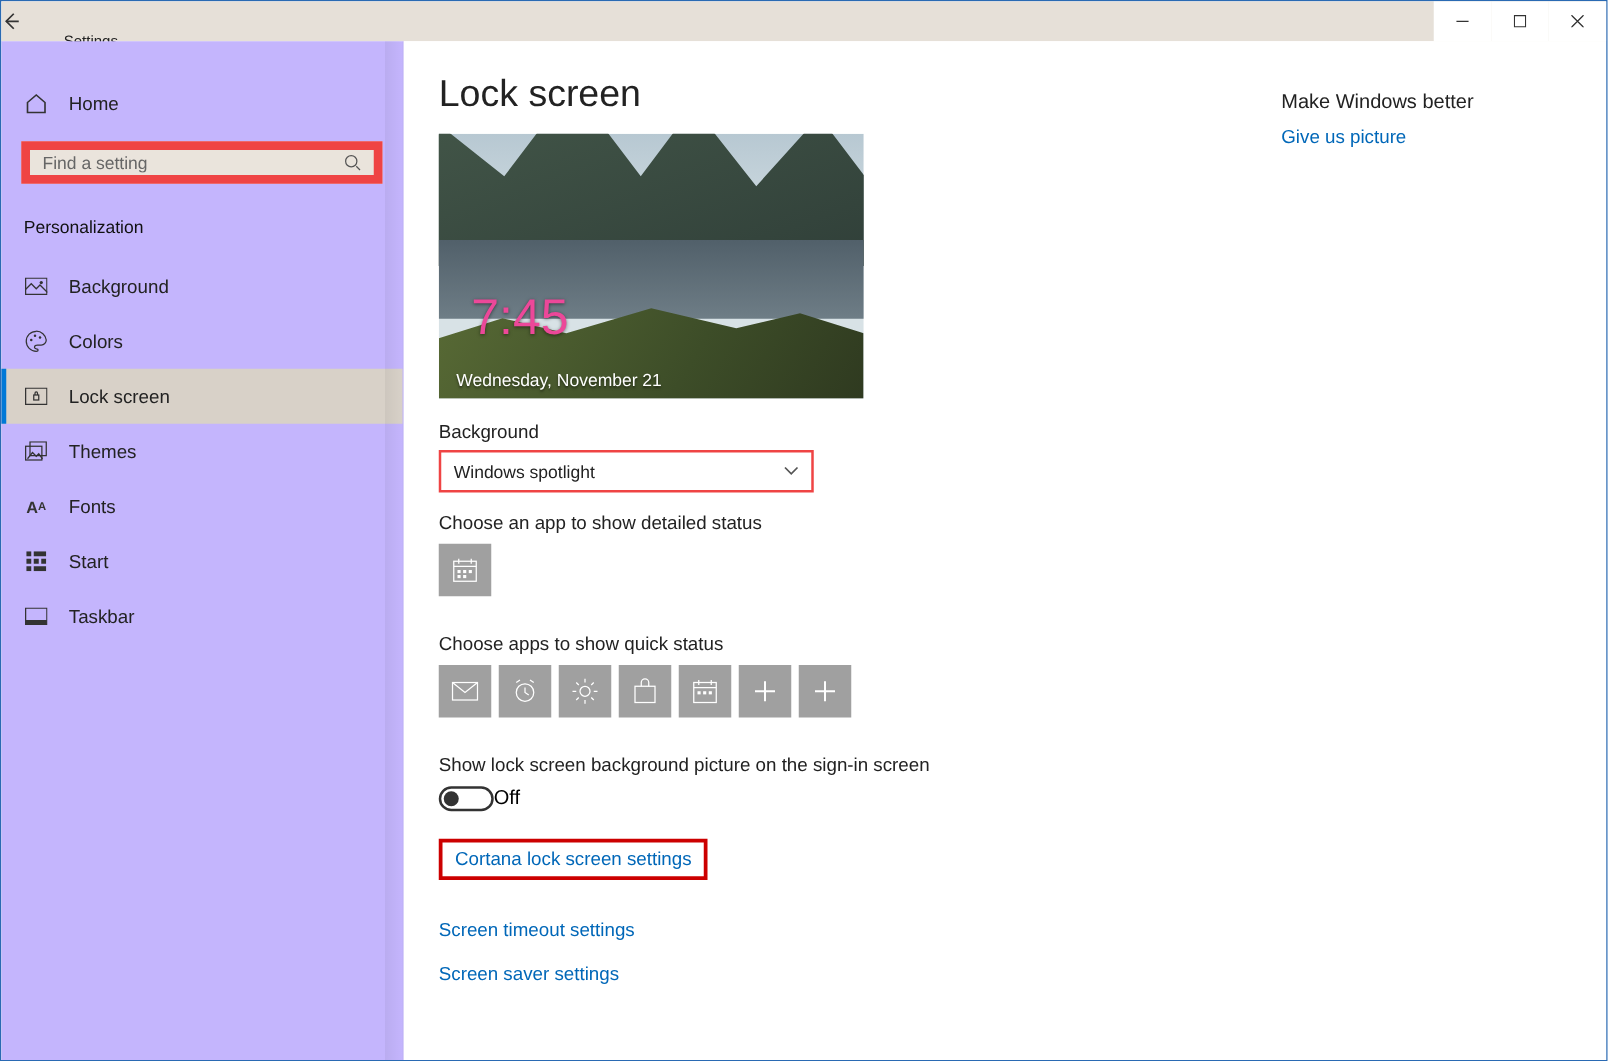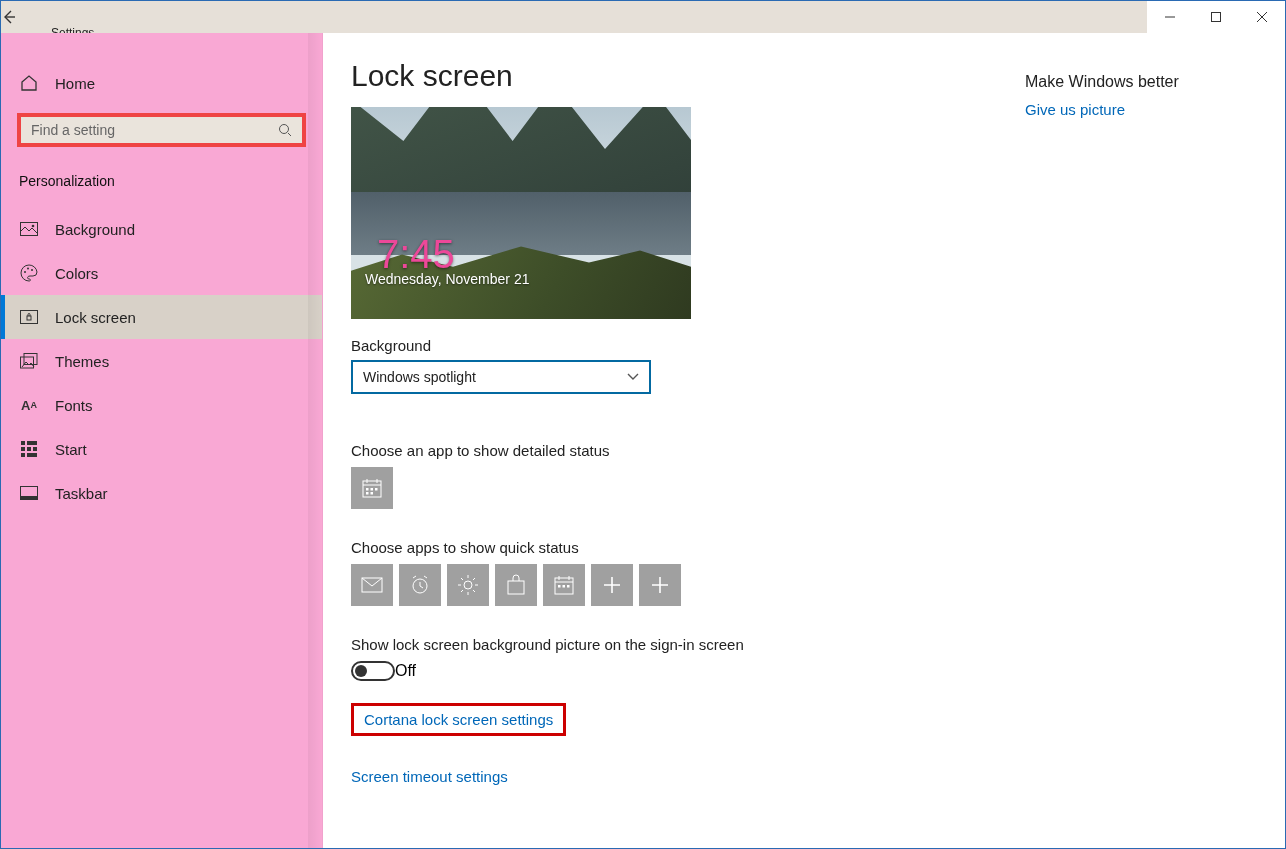--- a/index.html
+++ b/index.html
@@ -3,42 +3,42 @@
 <meta charset="utf-8">
 <style>
 * { margin: 0; padding: 0; box-sizing: border-box; font-family: "Segoe UI", Arial, sans-serif; }
 body { width: 1286px; height: 849px; overflow: hidden; background: #fff; border: 1px solid #2a6ab3; }
 .titlebar { height: 32px; display: flex; align-items: center; background: #e6e0d8; }
 .titlebar .back { width: 44px; text-align: center; font-size: 16px; color: #333; cursor: pointer; }
 .titlebar .title { font-size: 12px; color: #222; padding-left: 6px; margin-top: 32px; }
 .titlebar .spacer { flex: 1; }
 .titlebar .ctrl { width: 46px; height: 32px; display: flex; align-items: center; justify-content: center; color: #333; cursor: pointer; background: #fff; }
 .main { display: flex; height: calc(849px - 34px); }
-.sidebar { width: 322px; background: #f9a8d4; padding-top: 28px; border-right: 1px solid rgba(0,0,0,0.03); position: relative; }
+.sidebar { width: 322px; background: #c4b5fd; padding-top: 28px; border-right: 1px solid rgba(0,0,0,0.03); position: relative; }
 .sidebar::after{content:"";position:absolute;top:0;right:0;bottom:0;width:14px;background:linear-gradient(to right, rgba(0,0,0,0.05), rgba(0,0,0,0));pointer-events:none;}
 .nav-row { display: flex; align-items: center; height: 44px; padding-left: 18px; gap: 16px; color: #222; font-size: 15px; cursor: pointer; }
 .nav-row .ico { width: 20px; height: 20px; display: flex; align-items: center; justify-content: center; font-size: 15px; color: #333; }
 .nav-row.selected { background: #d8d1c8; position: relative; }
 .nav-row.selected::before { content: ""; position: absolute; left: 0; top: 0; bottom: 0; width: 4px; background: #0078d7; }
-.searchbox { margin: 8px 16px 18px 16px; height: 34px; border: 4px solid #ef4444; background: #eae4dc; display: flex; align-items: center; padding: 0 10px; color: #666; }
+.searchbox { margin: 8px 16px 18px 16px; height: 34px; border: 7px solid #ef4444; background: #eae4dc; display: flex; align-items: center; padding: 0 10px; color: #666; }
 .searchbox input { flex:1; border:none; background:transparent; outline:none; font-size:14px; color:#333; }
 .searchbox input::placeholder { color:#666; }
 .searchbox .sicon { color:#555; font-size:14px; }
 .section-title { font-size: 14px; font-weight: 400; padding: 8px 18px 18px 18px; color: #111; }
 .content { flex: 1; padding: 26px 28px; overflow: auto; position: relative; background:#fff;}
 .page-title { font-size: 30px; font-weight: 350; color: #222; margin-bottom: 14px; }
 .preview { width: 340px; height: 212px; position: relative; overflow: hidden; margin-bottom: 18px; }
 .preview .sky { position:absolute; inset:0; background: linear-gradient(#b7c8d2, #d8e2e6 45%, #d8e2e6 55%); }
 .preview .mtn1 { position:absolute; bottom:50%; left:-40px; right:-40px; height:160px; background: linear-gradient(160deg,#465a4b,#2f3e38); clip-path: polygon(0 100%, 10% 30%, 22% 55%, 35% 10%, 48% 55%, 58% 20%, 70% 60%, 82% 25%, 95% 70%, 100% 100%); }
 .preview .lake { position:absolute; bottom:30%; left:0; right:0; height:30%; background: linear-gradient(#51606a,#6e7d86); }
 .preview .fg { position:absolute; bottom:0; left:0; right:0; height:38%; background: linear-gradient(120deg,#586a35,#3d4d28 60%,#2f3a20); clip-path: polygon(0 40%, 15% 20%, 30% 35%, 50% 10%, 70% 30%, 85% 15%, 100% 35%, 100% 100%, 0 100%); }
 .preview .time { position:absolute; left:26px; bottom:42px; color:#ec4899; font-size:40px; font-weight:300; text-shadow:0 1px 3px rgba(0,0,0,.5);}
-.preview .date { position:absolute; left:14px; bottom:32px; color:#fff; font-size:14px; text-shadow:0 1px 2px rgba(0,0,0,.5);}
+.preview .date { position:absolute; left:14px; bottom:7px; color:#fff; font-size:14px; text-shadow:0 1px 2px rgba(0,0,0,.5);}
 .lbl { font-size: 15px; color:#222; margin-bottom: 6px; }
-.dropdown { width: 300px; height: 34px; border: 2px solid #0369a1; display:flex; align-items:center; padding: 0 10px; justify-content:space-between; font-size:14px; color:#222; cursor:pointer; margin-bottom: 48px;}
+.dropdown { width: 300px; height: 34px; border: 2px solid #ef4444; display:flex; align-items:center; padding: 0 10px; justify-content:space-between; font-size:14px; color:#222; cursor:pointer; margin-bottom: 16px;}
 .dropdown .chev { font-size:12px; color:#555;}
 .tile-row { display:flex; gap:6px; margin-top:8px; margin-bottom:30px;}
 .tile { width:42px; height:42px; background:#a0a0a0; display:flex; align-items:center; justify-content:center; color:#fff; cursor:pointer; }
 .tile.big { width:42px; height:42px; }
 .toggle-row { display:flex; align-items:center; margin-top:8px; margin-bottom:22px;}
 .toggle { width:44px; height:20px; border:2px solid #333; border-radius:12px; position:relative; background:#fff; cursor:pointer; }
 .toggle .knob { position:absolute; left:2px; top:2px; width:12px; height:12px; border-radius:50%; background:#333; }
 .link { color:#0067b8; font-size:15px; margin-bottom:18px; display:block; cursor:pointer; }
 .link.highlighted { border: 3px solid #c00; padding: 5px 10px; display:inline-block; }
 .rightcol { position:absolute; top: 40px; right: 40px; width: 220px; }
@@ -257,19 +257,20 @@
     <div class="toggle-row">
       <div class="toggle">
           <div class="knob"></div>
         </div>
       <span>Off</span>
     </div>
 
     <a class="link highlighted">Cortana lock screen settings</a>
     <div style="height:14px"></div>
     <a class="link">Screen timeout settings</a>
+    <a class="link">Screen saver settings</a>
 
     <div class="rightcol">
       <div class="h">Make Windows better</div>
       <div class="fb">Give us picture</div>
     </div>
   </div>
 </div>
 
 </body></html>

